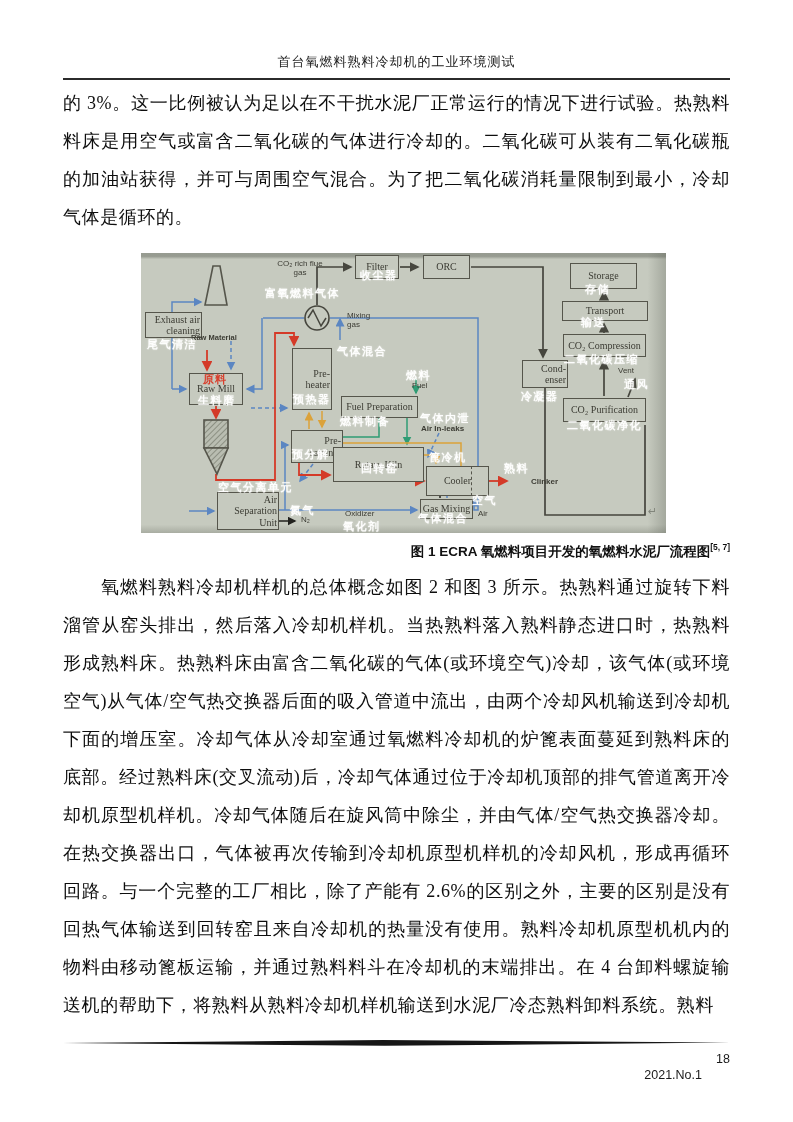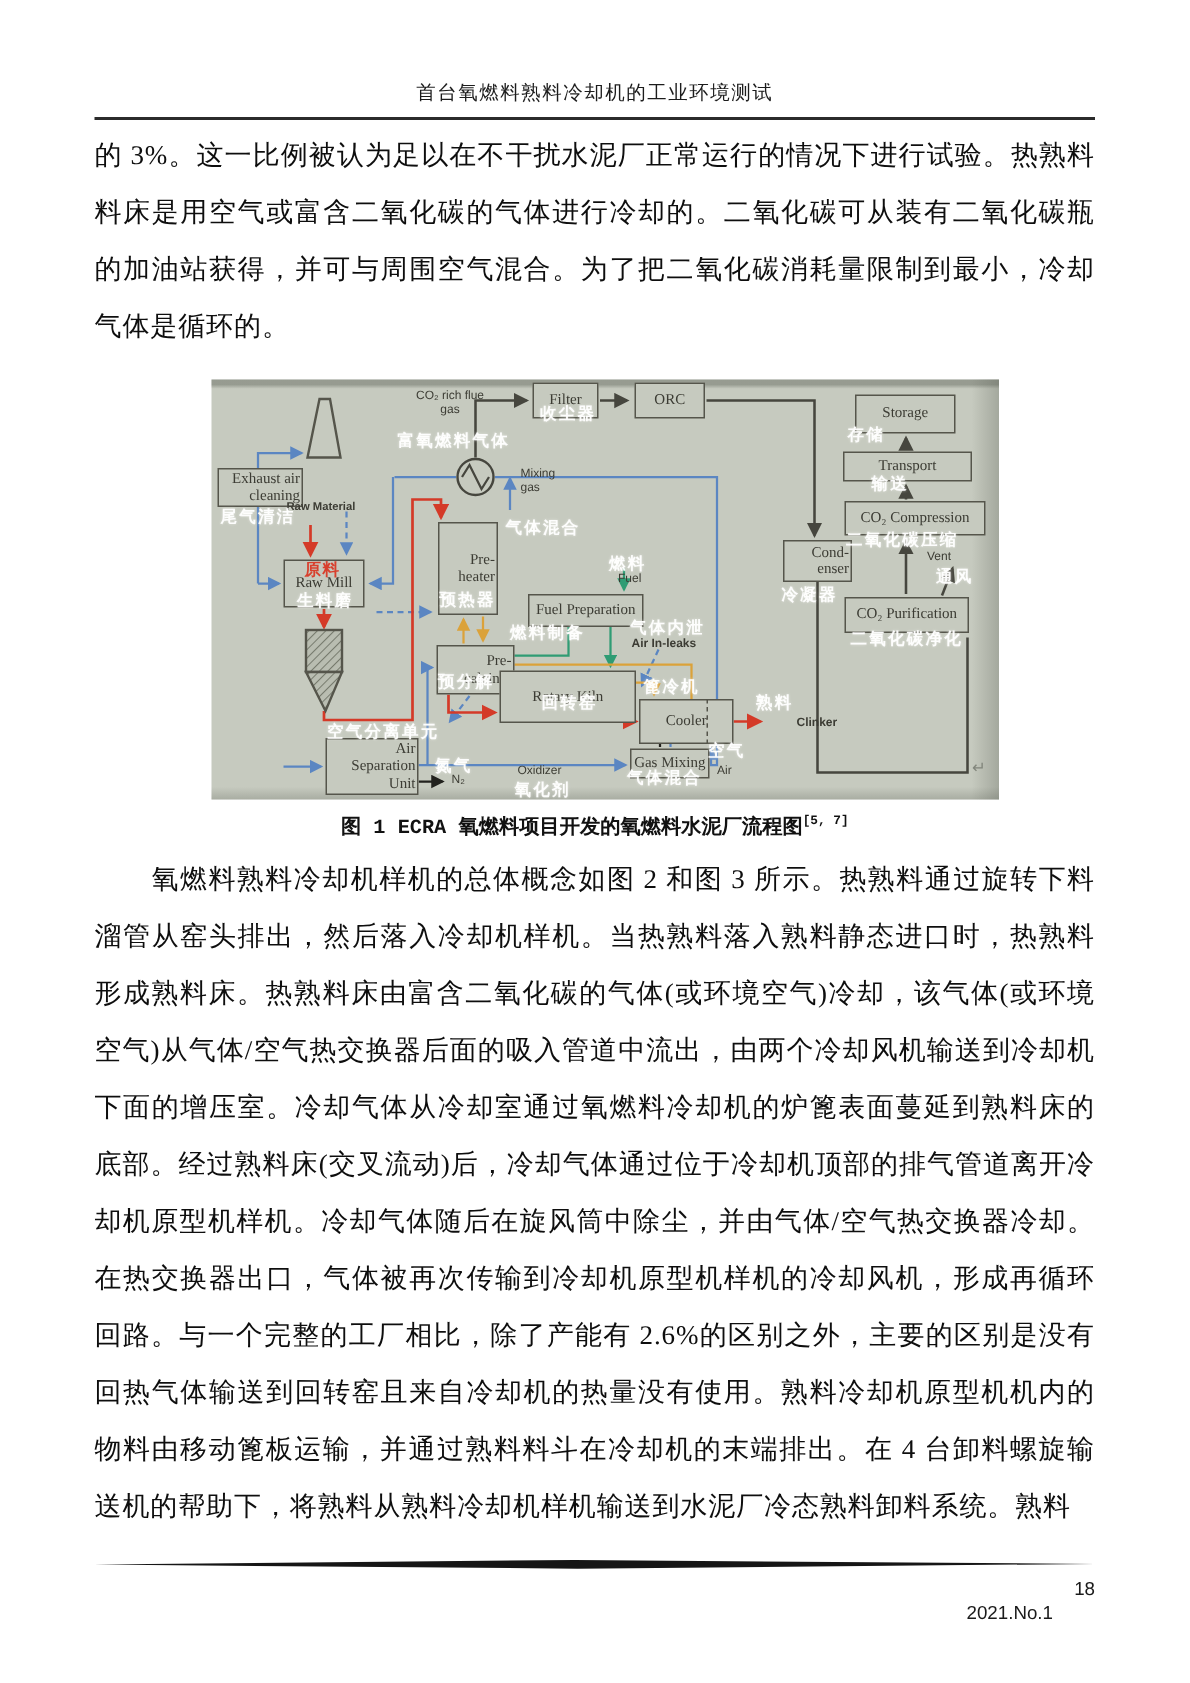--- a/index.html
+++ b/index.html
@@ -52,21 +52,21 @@
   .enlbl.bold { font-weight:700; }
   .enlbl.center { text-align:center; }
   .retmark { position:absolute; font-size:11px; color:#82867c;
     font-family:"DejaVu Sans",sans-serif; }
   .cooler-divider {
     position:absolute; right:16px; top:-1px; bottom:-1px;
     border-left:1.6px dashed #55554b;
   }
 
   .caption {
-    text-align:center; font-family:Liberation Mono, monospace;
+    text-align:right; font-family:Liberation Sans, sans-serif;
     font-weight:700; font-size:13.5px; margin-top:9px; color:#111;
   }
   .caption sup { font-size:8.5px; font-weight:700; }
 
   
   .footer { position:absolute; left:63px; top:1035px; width:667px;
     font-family:"Liberation Sans","DejaVu Sans",sans-serif; font-size:12.5px; color:#1a1a1a; }
   .footer-row { position:relative; margin-top:3px; height:18px; }
   .page-num { position:absolute; left:0; right:0; text-align:right; }
   .issue { position:absolute; right:28px;margin-top:16px; }
@@ -178,27 +178,27 @@
         <g>
           <circle cx="176" cy="65" r="12" fill="#c6cabf" stroke="#46463e" stroke-width="1.6"></circle>
           <polyline points="167,65 172,57 180,73 185,65" fill="none" stroke="#46463e" stroke-width="1.5"></polyline>
         </g>
       </svg>
 
       <div class="fbox" style="left:214px;top:2px;width:44px;height:24px">Filter</div>
       <div class="fbox" style="left:282px;top:2px;width:47px;height:24px">ORC</div>
       <div class="fbox" style="left:429px;top:10px;width:67px;height:26px">Storage</div>
       <div class="fbox" style="left:421px;top:48px;width:86px;height:20px">Transport</div>
-      <div class="fbox" style="left:422px;top:81px;width:94px;height:23px">CO₂ Compression</div>
+      <div class="fbox" style="left:422px;top:81px;width:83px;height:23px">CO₂ Compression</div>
       <div class="fbox" style="left:381px;top:107px;width:46px;height:28px">Cond- enser</div>
       <div class="fbox" style="left:422px;top:145px;width:83px;height:24px">CO₂ Purification</div>
       <div class="fbox" style="left:4px;top:59px;width:57px;height:26px">Exhaust air cleaning</div>
       <div class="fbox" style="left:48px;top:120px;width:54px;height:32px">Raw Mill</div>
       <div class="fbox" style="left:151px;top:95px;width:40px;height:62px">Pre- heater</div>
-      <div class="fbox" style="left:211px;top:143px;width:77px;height:22px">Fuel Preparation</div>
+      <div class="fbox" style="left:200px;top:143px;width:77px;height:22px">Fuel Preparation</div>
       <div class="fbox" style="left:150px;top:177px;width:52px;height:33px">Pre- calciner</div>
       <div class="fbox" style="left:192px;top:194px;width:91px;height:35px">Rotary Kiln</div>
       <div class="fbox" style="left:285px;top:213px;width:63px;height:30px">
         <span>Cooler</span>
         <span class="cooler-divider"></span>
       </div>
       <div class="fbox" style="left:279px;top:246px;width:53px;height:20px">Gas Mixing</div>
       <div class="fbox" style="left:76px;top:239px;width:62px;height:38px">Air Separation Unit</div>
 
       <div class="enlbl center" style="left:132px;top:6px;width:54px">CO₂ rich flue gas</div>
@@ -207,21 +207,21 @@
       <div class="enlbl" style="left:271px;top:128px">Fuel</div>
       <div class="enlbl bold" style="left:280px;top:171px">Air In-leaks</div>
       <div class="enlbl bold" style="left:390px;top:224px">Clinker</div>
       <div class="enlbl" style="left:337px;top:256px">Air</div>
       <div class="enlbl" style="left:204px;top:256px">Oxidizer</div>
       <div class="enlbl" style="left:160px;top:262px">N₂</div>
       <div class="enlbl" style="left:477px;top:113px">Vent</div>
       <div class="retmark" style="left:507px;top:252px">↵</div>
 
       <div class="zh" style="left:219px;top:15px">收尘器</div>
-      <div class="zh" style="left:424px;top:29px">存储</div>
+      <div class="zh" style="left:444px;top:29px">存储</div>
       <div class="zh" style="left:440px;top:62px">输送</div>
       <div class="zh" style="left:423px;top:99px">二氧化碳压缩</div>
       <div class="zh" style="left:380px;top:136px">冷凝器</div>
       <div class="zh" style="left:426px;top:165px">二氧化碳净化</div>
       <div class="zh" style="left:6px;top:84px">尾气清洁</div>
       <div class="zh" style="left:57px;top:140px">生料磨</div>
       <div class="zh" style="left:152px;top:139px">预热器</div>
       <div class="zh" style="left:199px;top:161px">燃料制备</div>
       <div class="zh" style="left:151px;top:194px">预分解</div>
       <div class="zh" style="left:220px;top:208px">回转窑</div>

